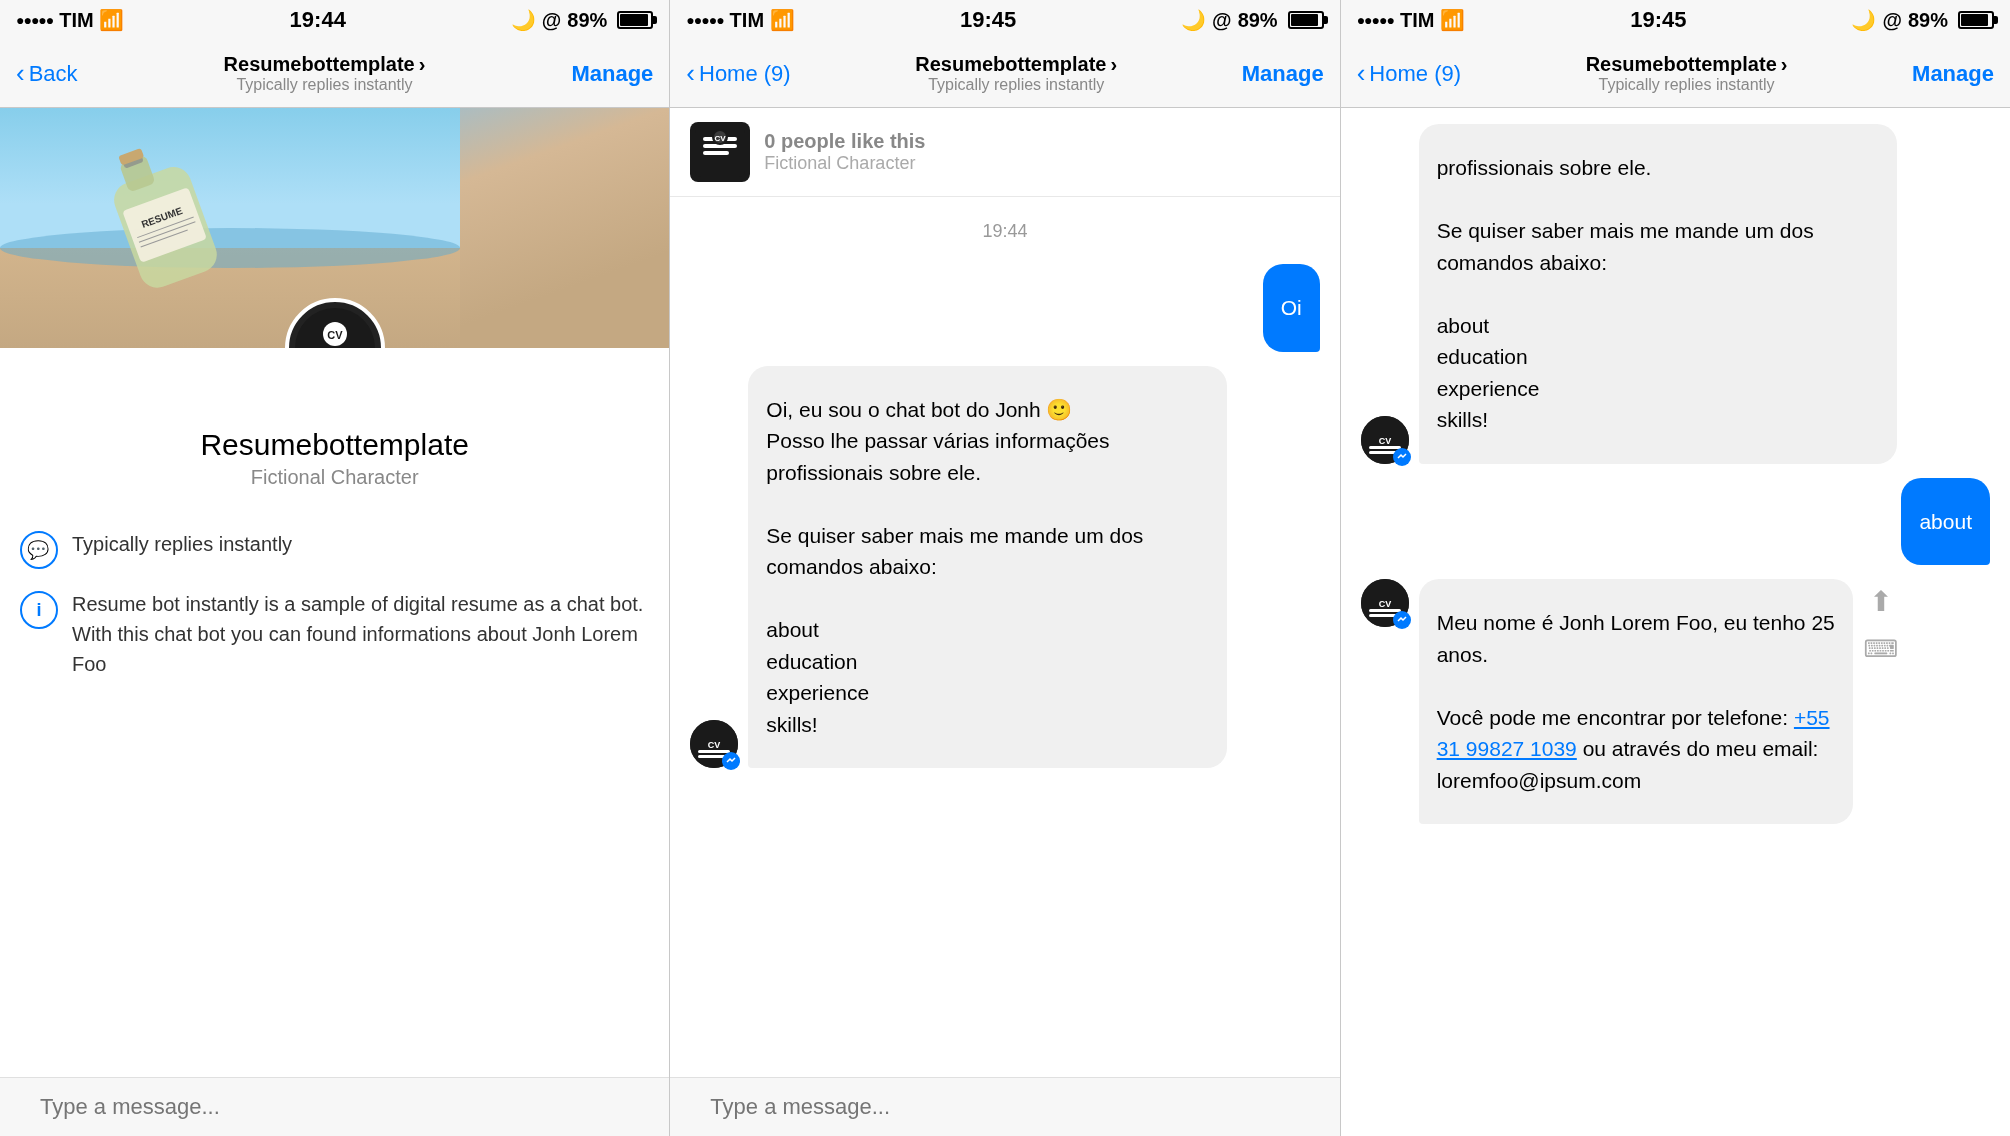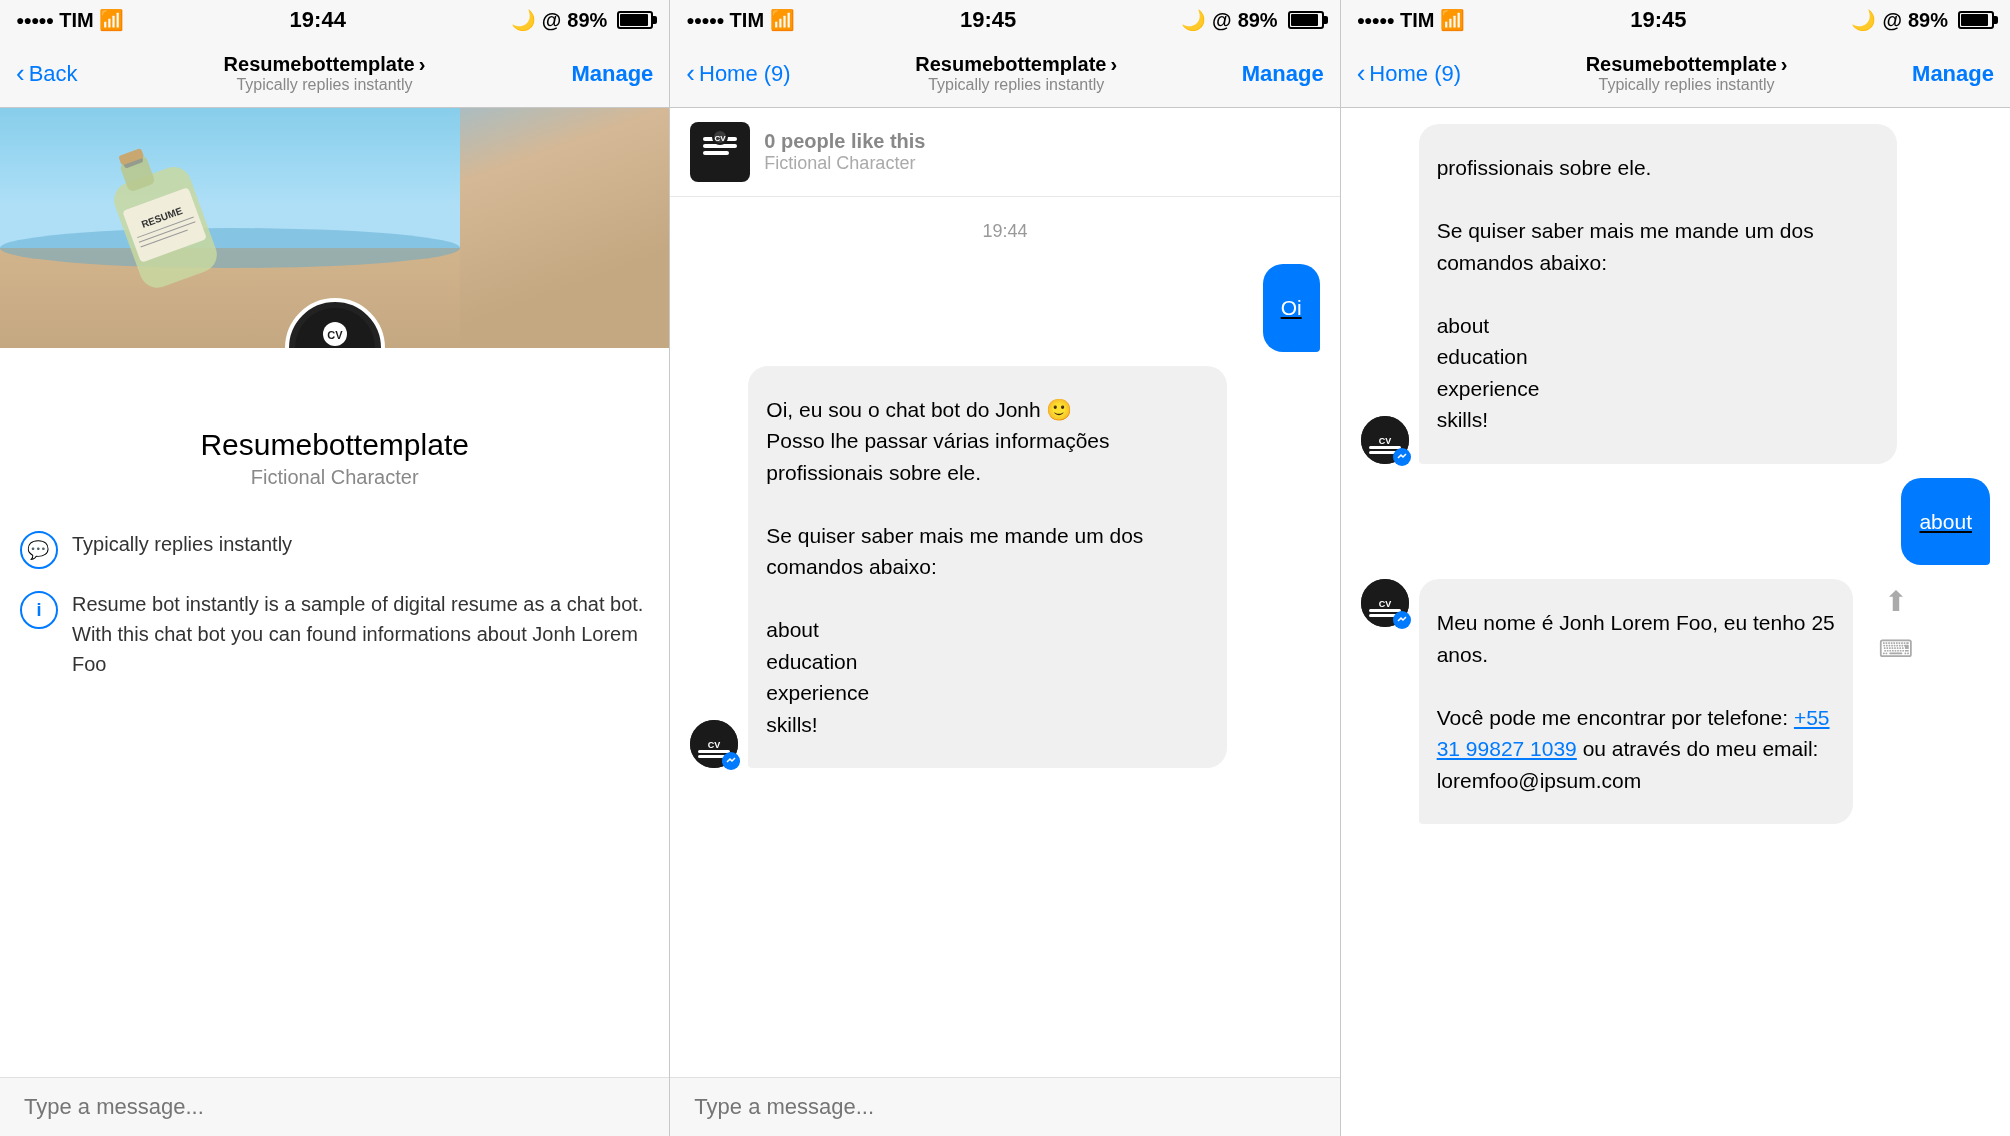--- a/index.html
+++ b/index.html
@@ -189,21 +189,21 @@
     .info-icon.info-i { border-color: #007aff; }
     .info-text {
       font-size: 20px;
       color: #333;
       line-height: 1.5;
     }
 
     
     .type-bar {
       margin-top: auto;
-      padding: 16px 24px;
+      padding: 16px 40px;
       border-top: 1px solid #e0e0e0;
       background: #f7f7f7;
       display: flex;
       align-items: center;
     }
     .type-input {
       width: 100%;
       font-size: 22px;
       color: #bbb;
       background: transparent;
@@ -227,21 +227,21 @@
       color: #999;
       margin: 8px 0;
     }
 
     
     .msg-row {
       display: flex;
       align-items: flex-end;
       gap: 10px;
     }
-    .msg-row.user { flex-direction: row-reverse; text-decoration: underline; }
+    .msg-row.user { flex-direction: row-reverse; }
     .bot-avatar {
       width: 48px;
       height: 48px;
       border-radius: 50%;
       background: #222;
       flex-shrink: 0;
       display: flex;
       align-items: center;
       justify-content: center;
       position: relative;
@@ -553,21 +553,21 @@
           <rect x="8" y="30" width="32" height="3" rx="1.5" fill="#fff"></rect>
           <rect x="8" y="35" width="32" height="3" rx="1.5" fill="#fff"></rect>
         </svg>
         <div class="messenger-badge">
           <svg viewBox="0 0 12 12" width="12" height="12">
             <circle cx="6" cy="6" r="6" fill="#007aff"></circle>
             <path d="M2 7 L5 4 L7 6 L10 3" stroke="#fff" stroke-width="1.5" fill="none"></path>
           </svg>
         </div>
       </div>
-      <div style="display:flex; align-items:flex-start; gap:25px; flex:1;">
+      <div style="display:flex; align-items:flex-start; gap:10px; flex:1;">
         <div class="bubble bot">Meu nome é Jonh Lorem Foo, eu tenho 25 anos.<br><br>Você pode me encontrar por telefone: <span style="text-decoration:underline; color:#007aff;">+55 31 99827 1039</span> ou através do meu email: loremfoo@ipsum.com</div>
         <div style="display:flex; flex-direction:column; align-items:center; gap:16px; padding-top:4px;">
           <div class="share-icon">⬆</div>
           <div class="keyboard-icon">⌨</div>
         </div>
       </div>
     </div>
   </div>
 
 </div>

